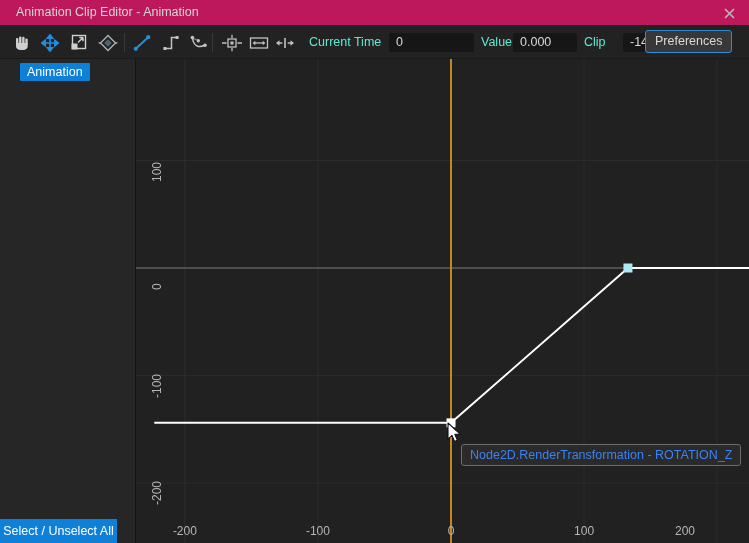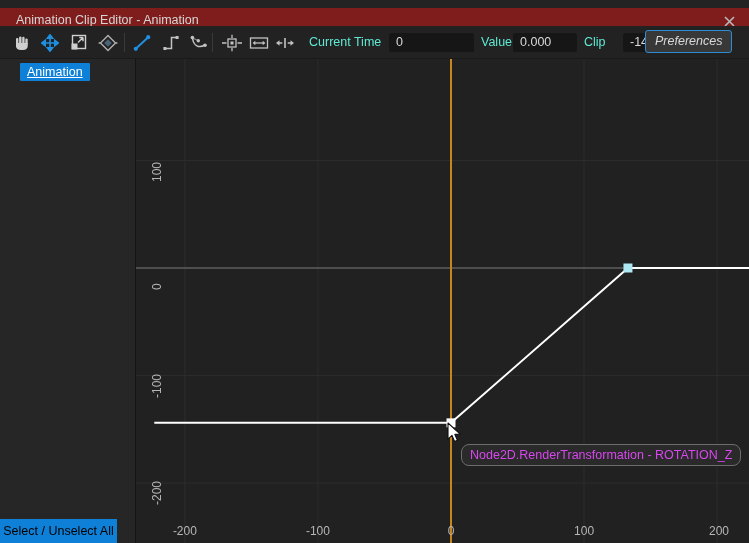--- a/index.html
+++ b/index.html
@@ -17,23 +17,23 @@
   #app {
     position: relative;
     width: 749px;
     height: 543px;
     background: #232323;
   }
 
   
   #titlebar {
     position: absolute;
-    left: 0; top: 8px;
+    left: 0; top: 0;
     width: 749px; height: 26px;
-    background: #7f1d1d;
+    background: #be185d;
     border-bottom: 1px solid #1b1b1b;
     box-sizing: border-box;
   }
   #title-text {
     position: absolute;
     left: 16px; top: 0;
     line-height: 25px;
     font-size: 12.5px;
     color: #d6d6d6;
     white-space: nowrap;
@@ -102,21 +102,20 @@
     padding: 0 9px;
     background: #383838;
     border: 1px solid #2e8cd4;
     border-radius: 3px;
     box-sizing: border-box;
     color: #d9d9d9;
     font-size: 12.5px;
     line-height: 21px;
     cursor: pointer;
     white-space: nowrap;
-    font-style: italic;
   }
 
   
   #sidebar {
     position: absolute;
     left: 0; top: 59px;
     width: 136px; height: 484px;
     background: #262626;
     border-right: 1px solid #141414;
     box-sizing: border-box;
@@ -126,28 +125,27 @@
     left: 20px; top: 4px;
     height: 18px;
     padding: 0 7px;
     background: #0f80d8;
     color: #ffffff;
     font-size: 12.5px;
     line-height: 18px;
     border-radius: 1px;
     white-space: nowrap;
     cursor: pointer;
-    text-decoration: underline;
   }
   #select-all-btn {
     position: absolute;
     left: 0; bottom: 0;
     width: 117px; height: 24px;
     background: #0f80d8;
-    color: #000000;
+    color: #ffffff;
     font-size: 12.5px;
     line-height: 24px;
     text-align: center;
     cursor: pointer;
     white-space: nowrap;
   }
 
   
   #graph {
     position: absolute;
@@ -174,22 +172,22 @@
     transform: translateX(-50%);
   }
 
   #tooltip {
     position: absolute;
     left: 325px; top: 385px;
     height: 22px;
     padding: 0 8px;
     background: #2a2a2a;
     border: 1px solid #6d6d6d;
-    border-radius: 8px;
-    color: #d946ef;
+    border-radius: 3px;
+    color: #3b82f6;
     font-size: 12.5px;
     line-height: 20px;
     box-sizing: border-box;
     white-space: nowrap;
   }
   #cursor { position: absolute; left: 311px; top: 363px; }
 </style>
 </head>
 <body>
 
@@ -343,21 +341,21 @@
         <div class="axis-label-y" style="left: 14px; top: 123.45px;">100</div>
         <div class="axis-label-y" style="left: 14px; top: 231px;">0</div>
         <div class="axis-label-y" style="left: 14px; top: 338.55px;">-100</div>
         <div class="axis-label-y" style="left: 14px; top: 446.1px;">-200</div>
       </div>
     <div id="x-labels">
         <div class="axis-label-x" style="left: 48.9px; top: 465px;">-200</div>
         <div class="axis-label-x" style="left: 181.95px; top: 465px;">-100</div>
         <div class="axis-label-x" style="left: 315px; top: 465px;">0</div>
         <div class="axis-label-x" style="left: 448.05px; top: 465px;">100</div>
-        <div class="axis-label-x" style="left: 583px; top: 465px;">200</div>
+        <div class="axis-label-x" style="left: 549px; top: 465px;">200</div>
       </div>
 
     <div id="tooltip">Node2D.RenderTransformation - ROTATION_Z</div>
 
     <div id="cursor">
       <svg width="16" height="22" viewBox="0 0 16 22">
         <path d="M1 1 L1 17.2 L5 13.4 L7.6 19.4 L10.4 18.2 L7.8 12.4 L13.2 12.2 Z" fill="#ffffff" stroke="#101010" stroke-width="1.1" stroke-linejoin="round"></path>
       </svg>
     </div>
   </div>

